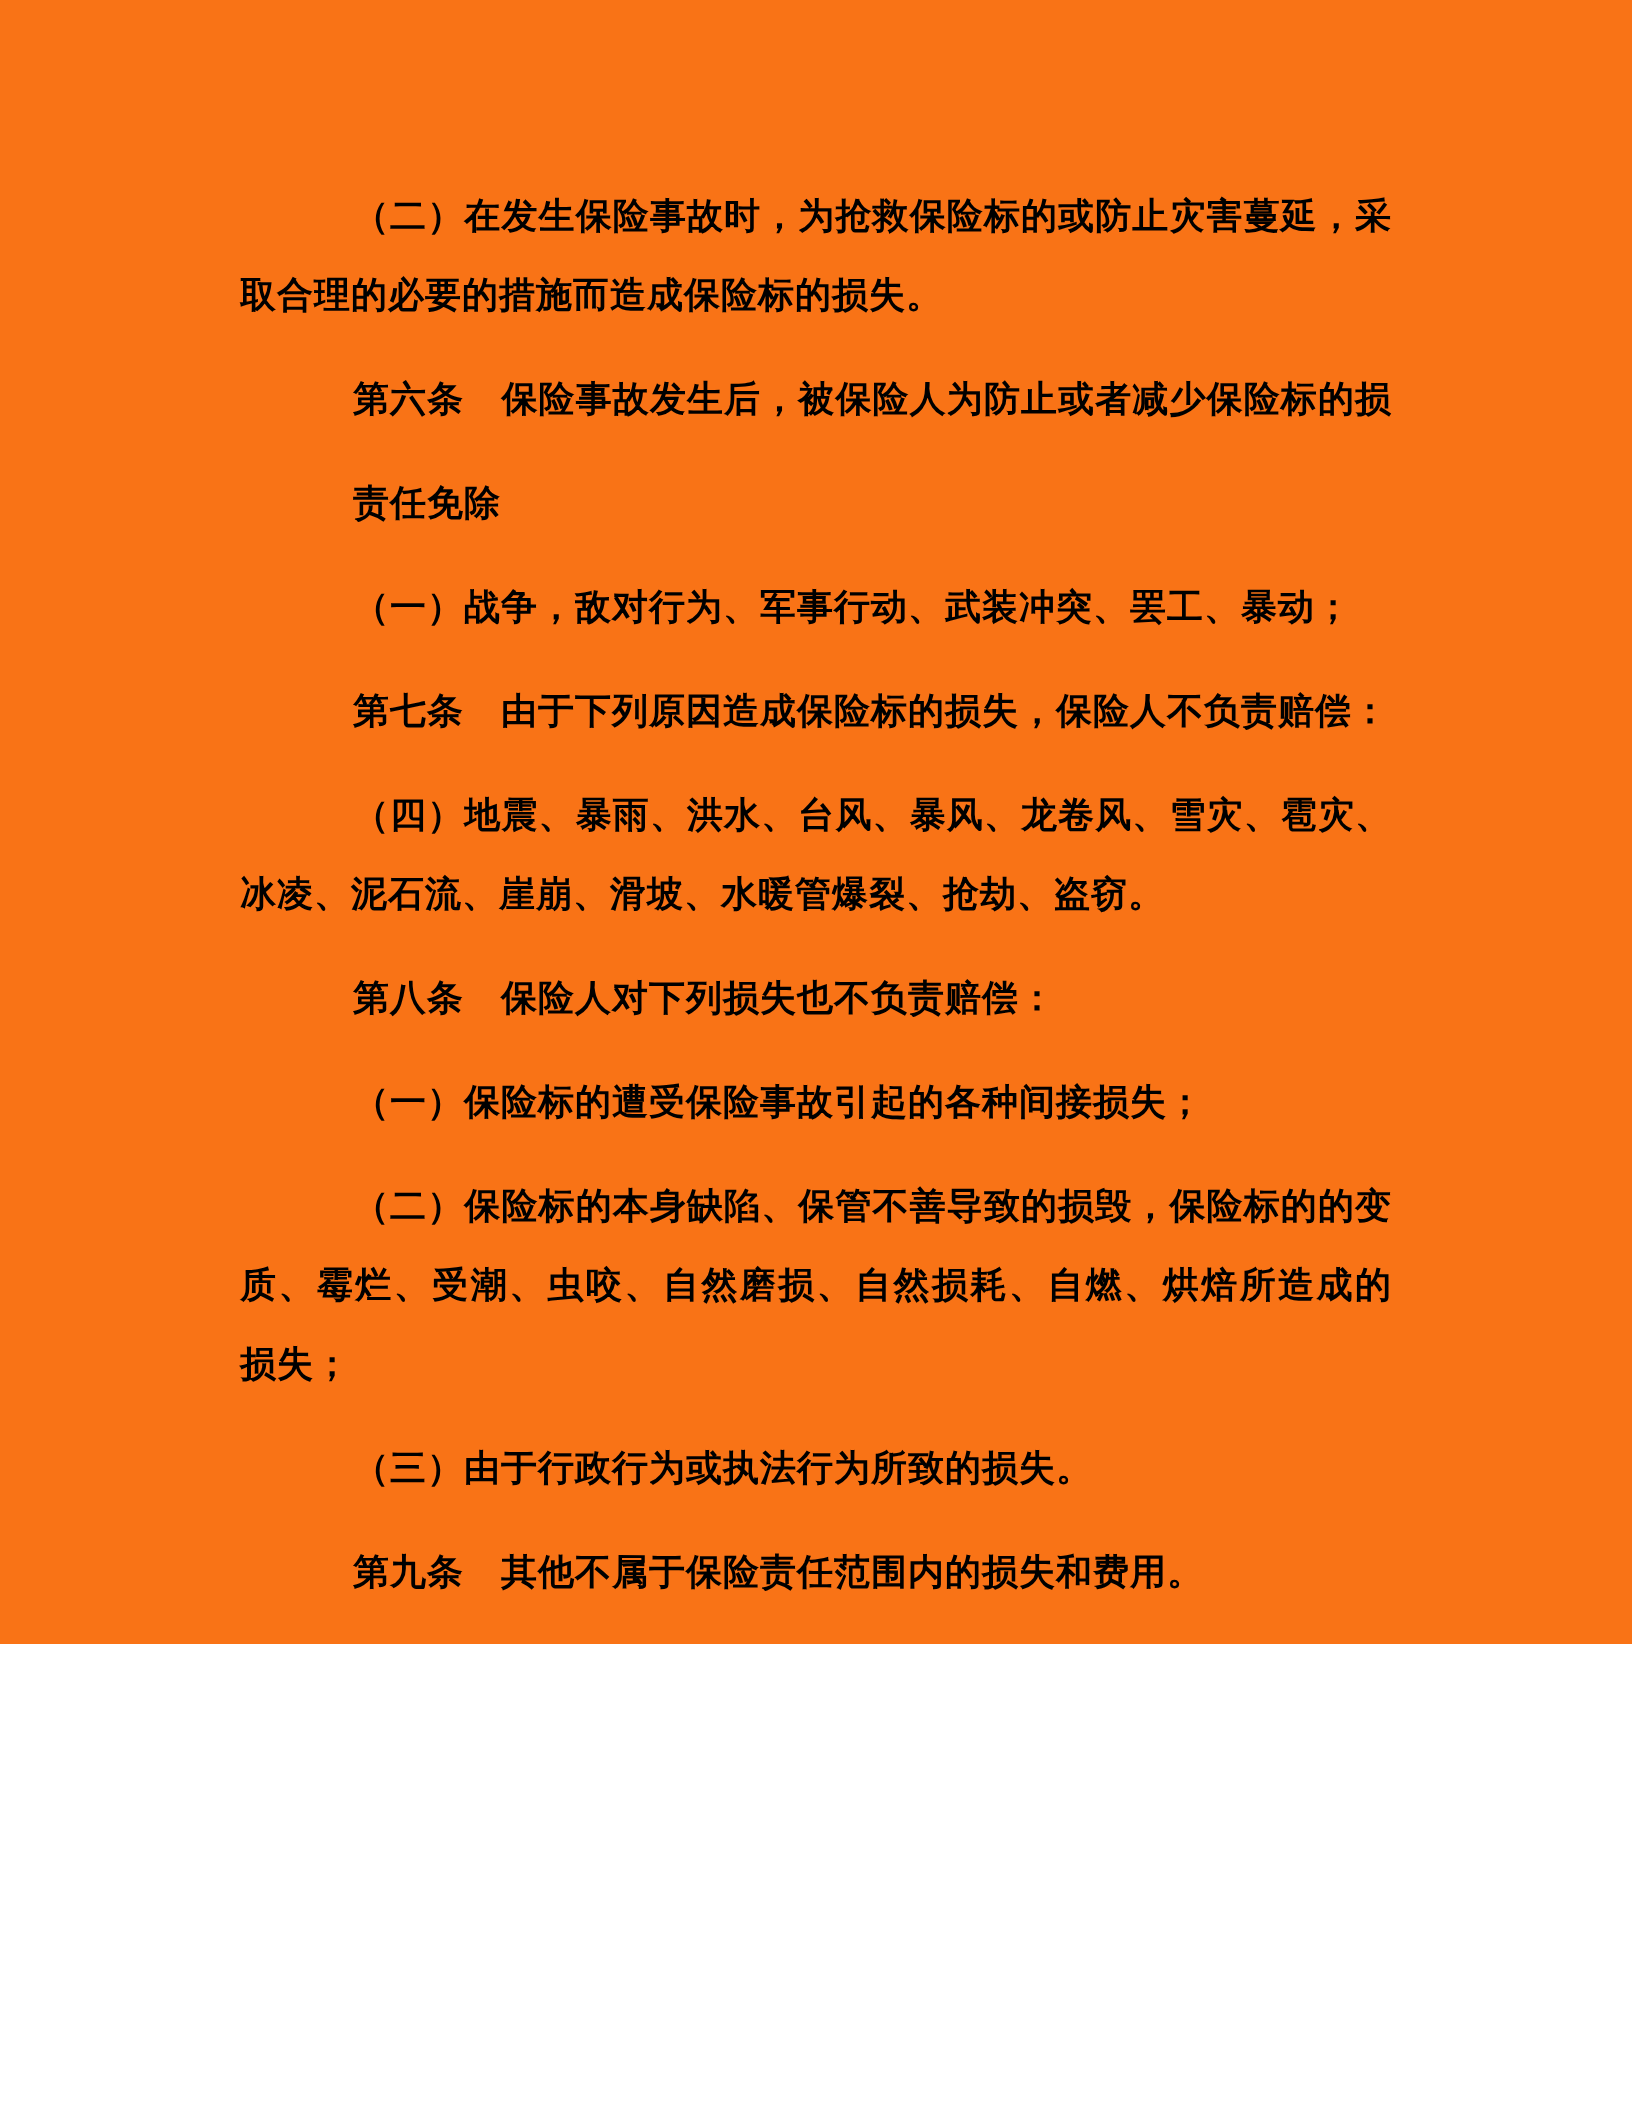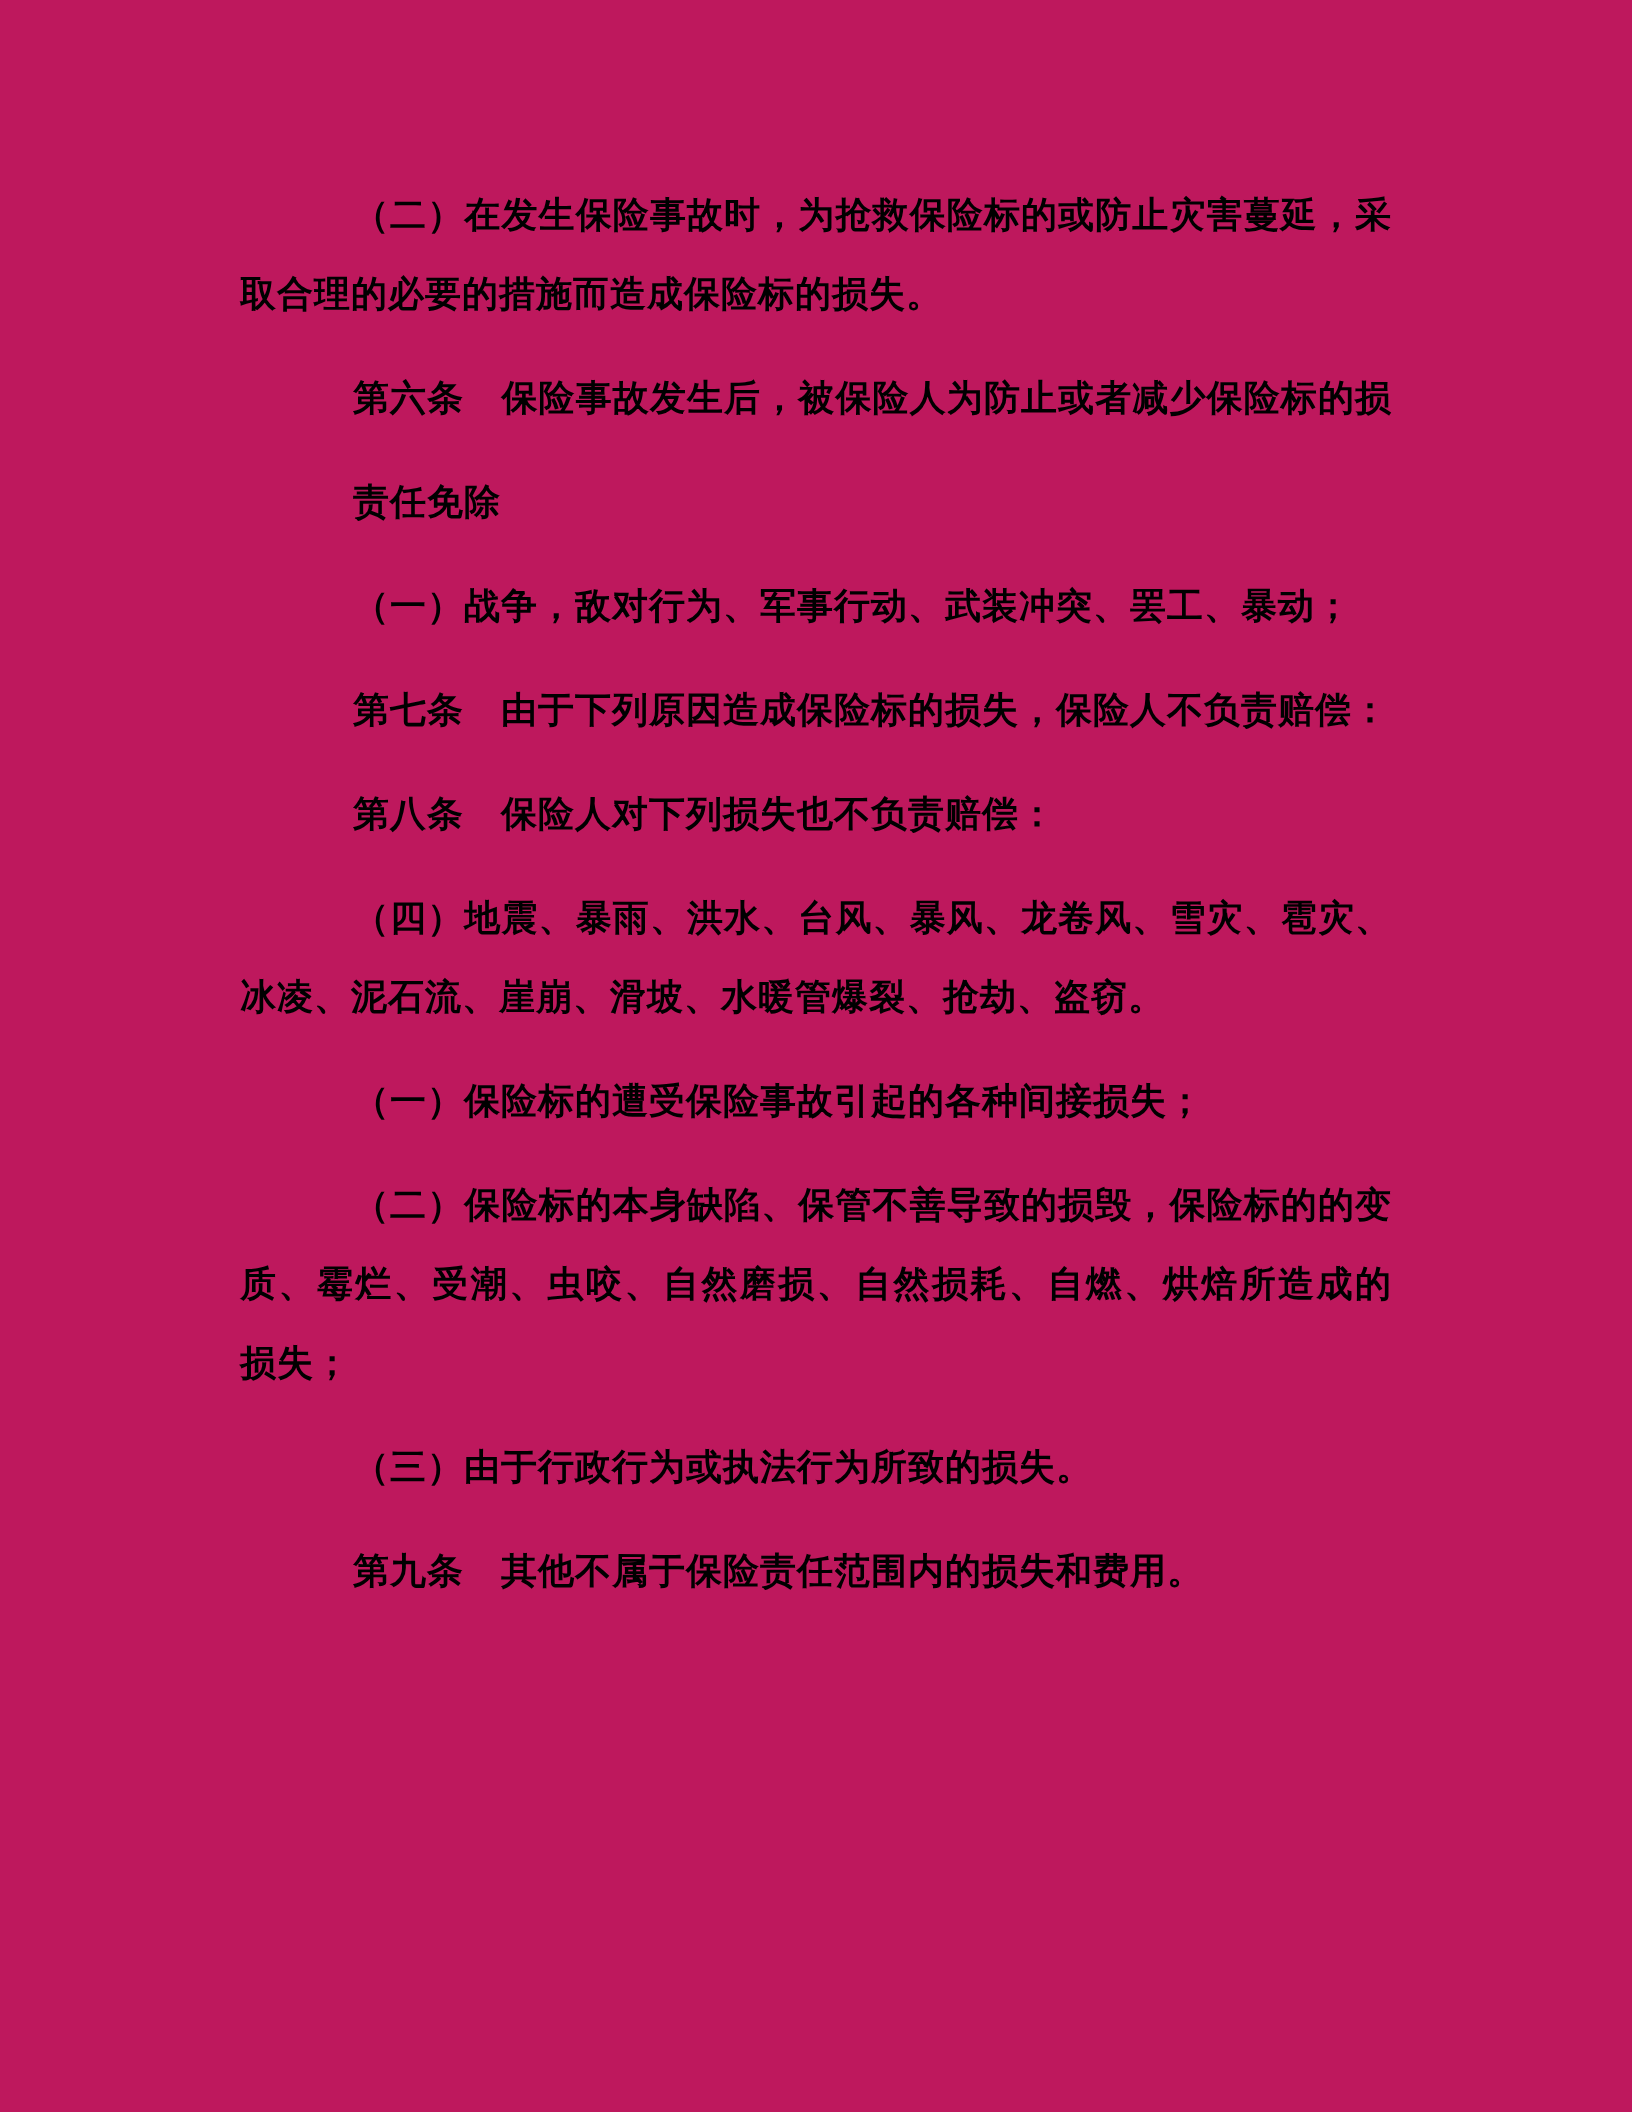--- a/index.html
+++ b/index.html
@@ -8,25 +8,24 @@
     background: #ffffff;
   }
   body {
     width: 1632px;
     height: 2112px;
     font-family: "Liberation Sans", sans-serif;
   }
   .page {
     box-sizing: border-box;
     width: 1632px;
-    height: 2112px;
+    height: 1644px;
     padding: 176px 240px 0 240px;
-    background: #be185d;
+    background: #f97316;
     overflow: hidden;
-    font-family: Liberation Serif, serif;
   }
   .para {
     margin: 0 0 25px 0;
     font-size: 36px;
     line-height: 79px;
     font-weight: 700;
     color: #000000;
     letter-spacing: 1px;
   }
   .line {
@@ -62,26 +61,26 @@
     <span class="line indent">（一）战争，敌对行为、军事行动、武装冲突、罢工、暴动；</span>
   </div>
 
   <div class="para">
     <span class="line indent">第七条　由于下列原因造成保险标的损失，保险人不负责赔偿：</span>
   </div>
 
 
 
   <div class="para">
-    <span class="line indent">第八条　保险人对下列损失也不负责赔偿：</span>
+    <span class="line indent fill">（四）地震、暴雨、洪水、台风、暴风、龙卷风、雪灾、雹灾、</span>
+    <span class="line">冰凌、泥石流、崖崩、滑坡、水暖管爆裂、抢劫、盗窃。</span>
   </div>
 
   <div class="para">
-    <span class="line indent fill">（四）地震、暴雨、洪水、台风、暴风、龙卷风、雪灾、雹灾、</span>
-    <span class="line">冰凌、泥石流、崖崩、滑坡、水暖管爆裂、抢劫、盗窃。</span>
+    <span class="line indent">第八条　保险人对下列损失也不负责赔偿：</span>
   </div>
 
   <div class="para">
     <span class="line indent">（一）保险标的遭受保险事故引起的各种间接损失；</span>
   </div>
 
   <div class="para">
     <span class="line indent fill">（二）保险标的本身缺陷、保管不善导致的损毁，保险标的的变</span>
     <span class="line fill">质、霉烂、受潮、虫咬、自然磨损、自然损耗、自燃、烘焙所造成的</span>
     <span class="line">损失；</span>

